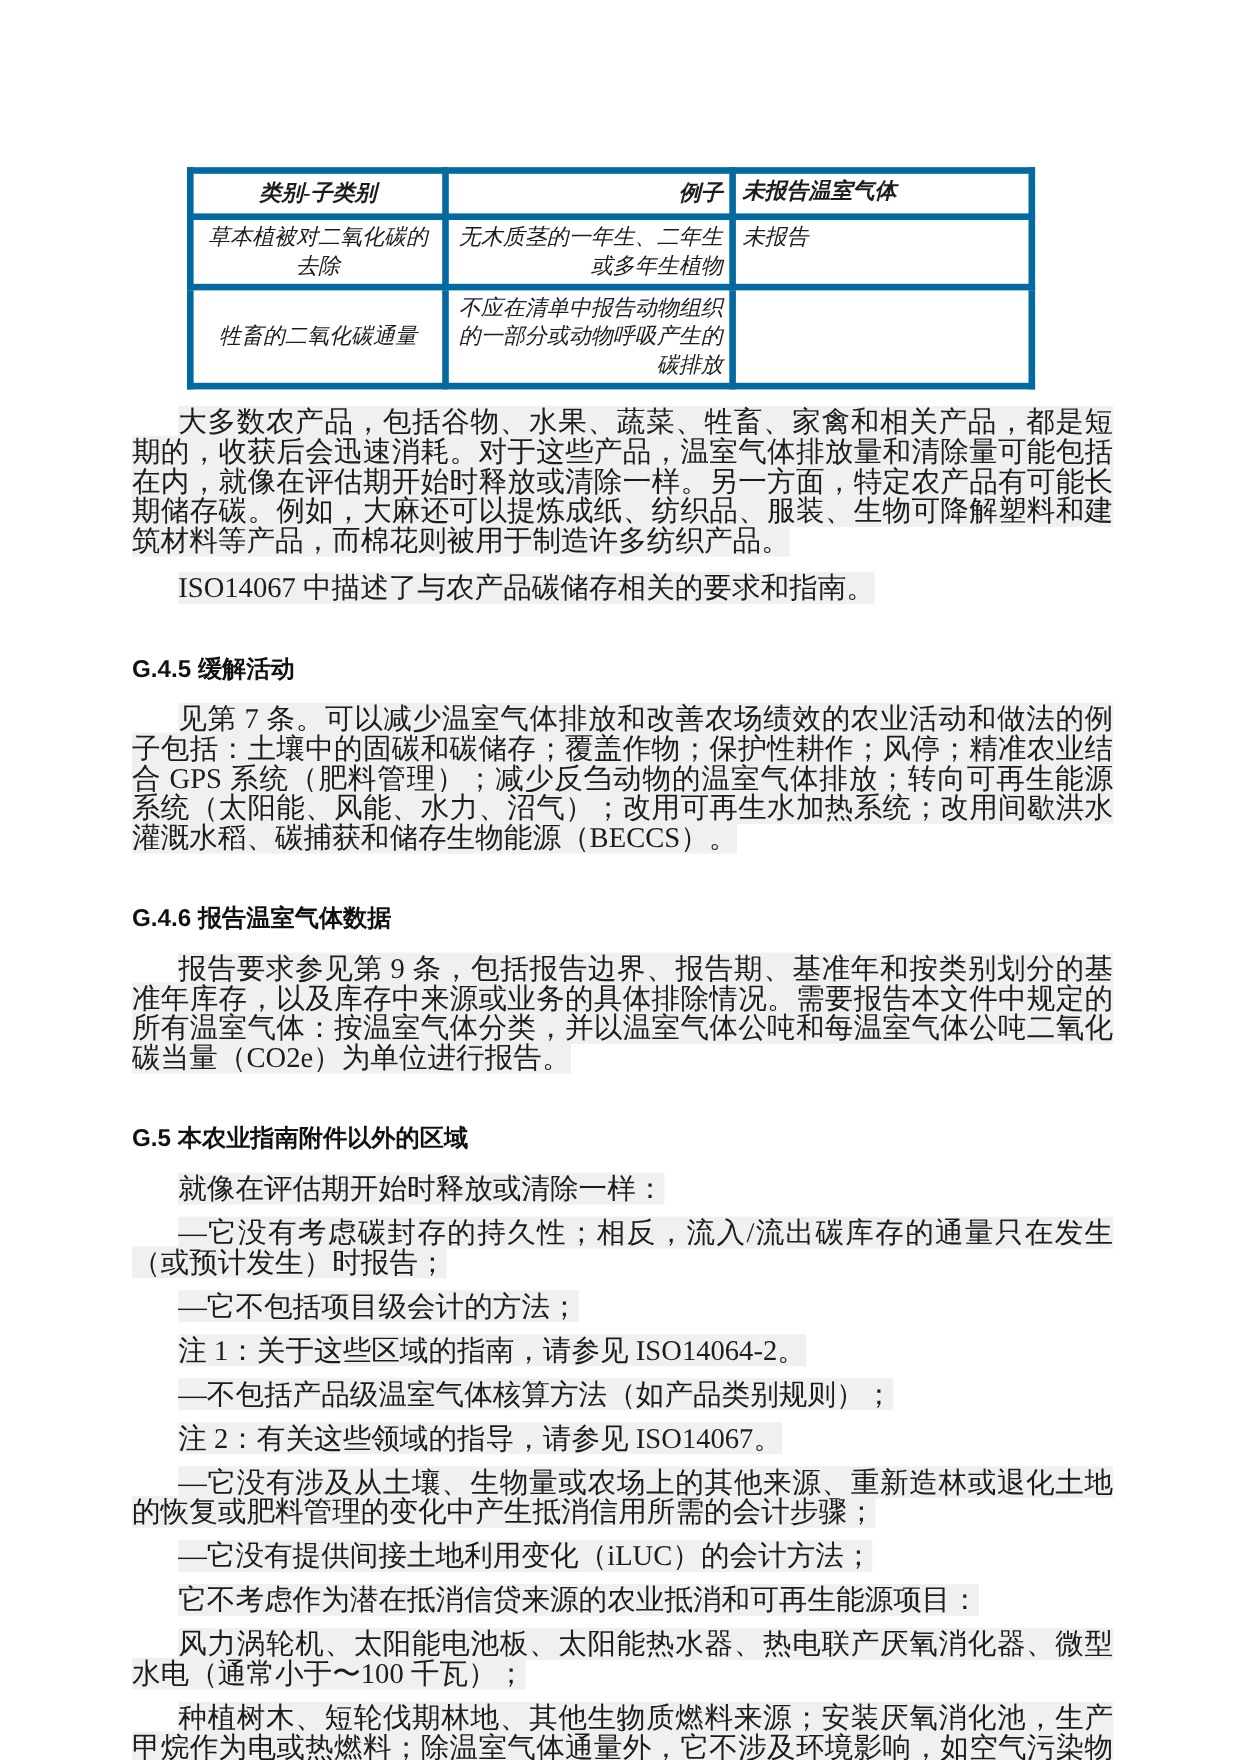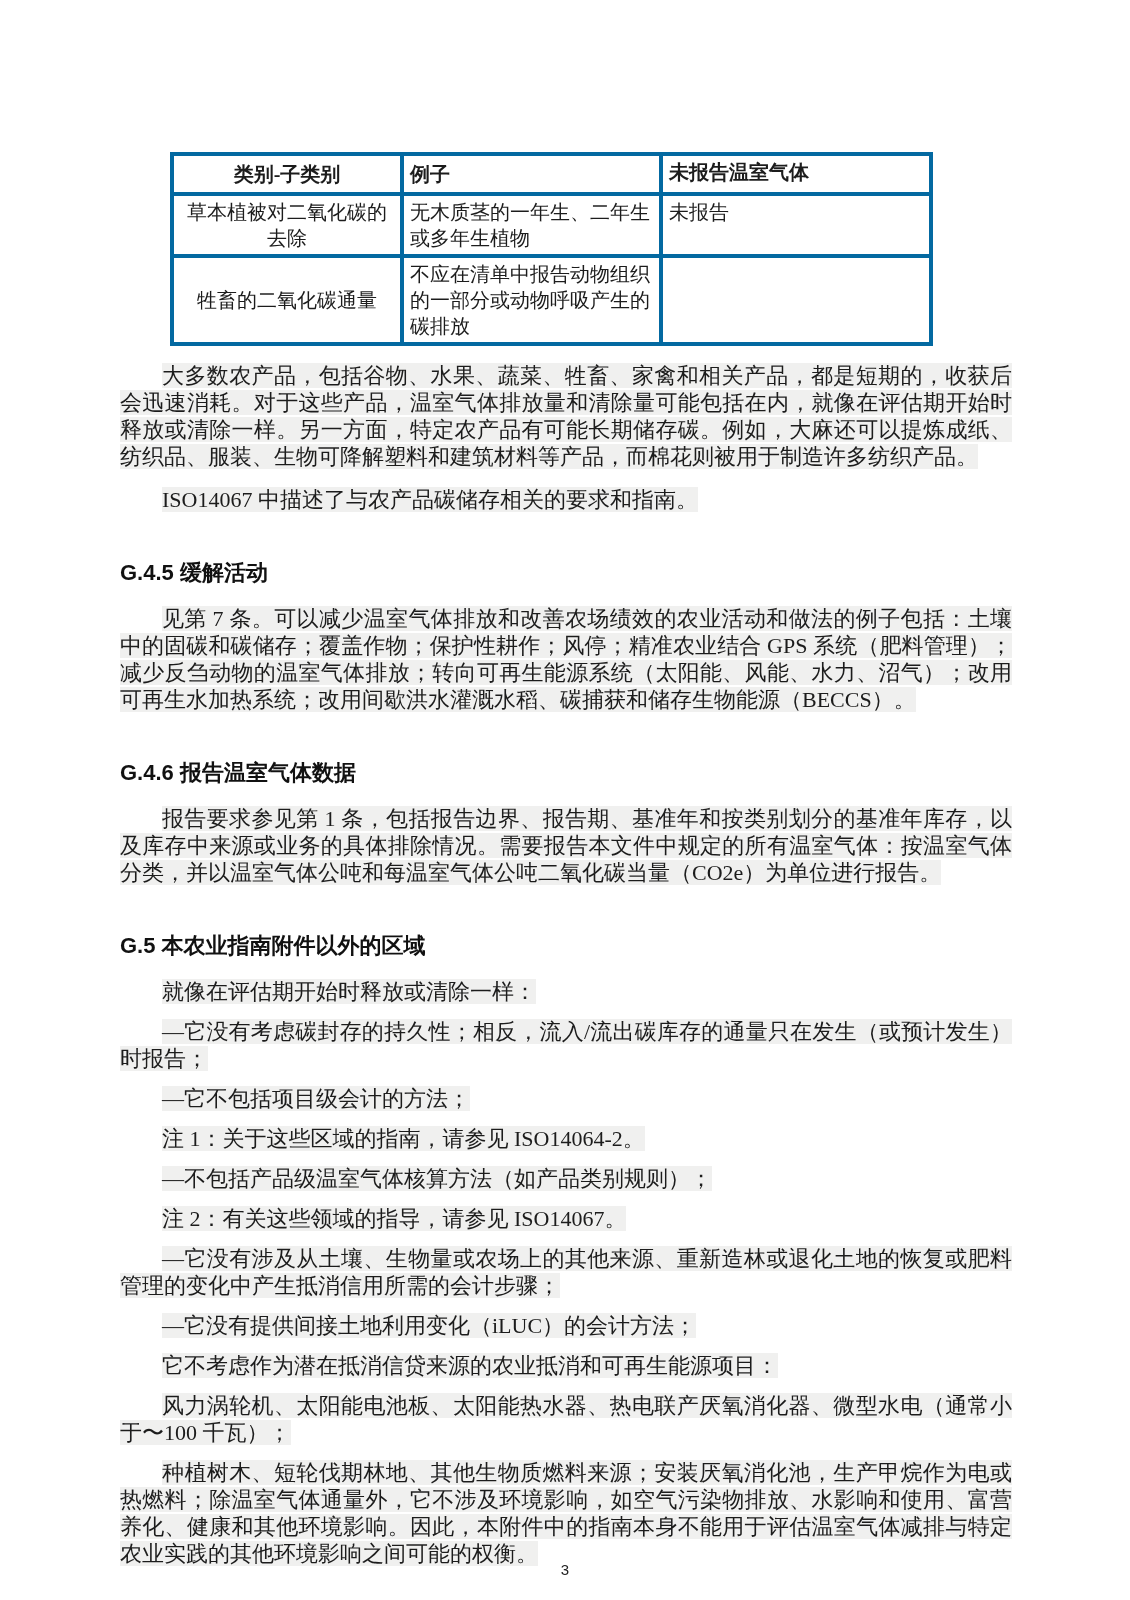--- a/index.html
+++ b/index.html
@@ -14,42 +14,43 @@
   }
   
   table.ghg {
     border-collapse: collapse;
     table-layout: fixed;
     margin: 152px 0 0 170px;
     width: 735px;
     font-size: 20px;
   }
   table.ghg th, table.ghg td {
-    border: 4px solid #0369a1;
+    border: 6px solid #0369a1;
     padding: 3px 6px;
     line-height: 26px;
+    font-style: italic;
   }
   table.ghg th { font-weight: bold; text-align: center; height: 30px; }
   table.ghg .c1 { width: 214px; text-align: center; vertical-align: middle; }
-  table.ghg .c2 { width: 243px; text-align: left;  vertical-align: middle; }
+  table.ghg .c2 { width: 243px; text-align: right;  vertical-align: middle; }
   table.ghg .c3 { width: 254px; text-align: left;  vertical-align: top; }
   table.ghg th.c3 { text-align: left; margin-top: 20px; }
   
   h2.sec {
     margin: 46px 118px 18px 120px;
     font-family: "Liberation Sans", "DejaVu Sans", sans-serif;
     font-size: 22px;
     font-weight: bold;
     color: #111;
     line-height: 28px;
   }
   
   p.body {
     margin: 16px 118px 16px 120px;
-    font-size: 22px;
+    font-size: 26px;
     line-height: 27px;
     text-align: justify;
     text-indent: 42px;
   }
   p.item { margin: 13px 118px 13px 120px; }
   .hl { background: #f0f0ef; }
   
   .footer {
     position: absolute;
     bottom: 22px;
@@ -88,21 +89,21 @@
     </tbody>
   </table>
 
   <p class="body"><span class="hl">大多数农产品，包括谷物、水果、蔬菜、牲畜、家禽和相关产品，都是短期的，收获后会迅速消耗。对于这些产品，温室气体排放量和清除量可能包括在内，就像在评估期开始时释放或清除一样。另一方面，特定农产品有可能长期储存碳。例如，大麻还可以提炼成纸、纺织品、服装、生物可降解塑料和建筑材料等产品，而棉花则被用于制造许多纺织产品。</span></p>
   <p class="body"><span class="hl">ISO14067 中描述了与农产品碳储存相关的要求和指南。</span></p>
 
   <h2 class="sec">G.4.5 缓解活动</h2>
   <p class="body"><span class="hl">见第 7 条。可以减少温室气体排放和改善农场绩效的农业活动和做法的例子包括：土壤中的固碳和碳储存；覆盖作物；保护性耕作；风停；精准农业结合 GPS 系统（肥料管理）；减少反刍动物的温室气体排放；转向可再生能源系统（太阳能、风能、水力、沼气）；改用可再生水加热系统；改用间歇洪水灌溉水稻、碳捕获和储存生物能源（BECCS）。</span></p>
 
   <h2 class="sec">G.4.6 报告温室气体数据</h2>
-  <p class="body"><span class="hl">报告要求参见第 1 条，包括报告边界、报告期、基准年和按类别划分的基准年库存，以及库存中来源或业务的具体排除情况。需要报告本文件中规定的所有温室气体：按温室气体分类，并以温室气体公吨和每温室气体公吨二氧化碳当量（CO2e）为单位进行报告。</span></p>
+  <p class="body"><span class="hl">报告要求参见第 9 条，包括报告边界、报告期、基准年和按类别划分的基准年库存，以及库存中来源或业务的具体排除情况。需要报告本文件中规定的所有温室气体：按温室气体分类，并以温室气体公吨和每温室气体公吨二氧化碳当量（CO2e）为单位进行报告。</span></p>
 
   <h2 class="sec">G.5 本农业指南附件以外的区域</h2>
   <p class="body item"><span class="hl">就像在评估期开始时释放或清除一样：</span></p>
   <p class="body item"><span class="hl">—它没有考虑碳封存的持久性；相反，流入/流出碳库存的通量只在发生（或预计发生）时报告；</span></p>
   <p class="body item"><span class="hl">—它不包括项目级会计的方法；</span></p>
   <p class="body item"><span class="hl">注 1：关于这些区域的指南，请参见 ISO14064-2。</span></p>
   <p class="body item"><span class="hl">—不包括产品级温室气体核算方法（如产品类别规则）；</span></p>
   <p class="body item"><span class="hl">注 2：有关这些领域的指导，请参见 ISO14067。</span></p>
   <p class="body item"><span class="hl">—它没有涉及从土壤、生物量或农场上的其他来源、重新造林或退化土地的恢复或肥料管理的变化中产生抵消信用所需的会计步骤；</span></p>
   <p class="body item"><span class="hl">—它没有提供间接土地利用变化（iLUC）的会计方法；</span></p>

